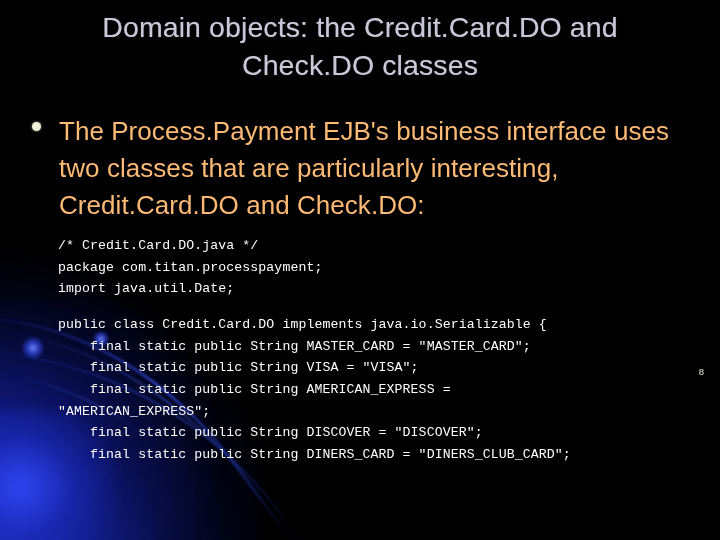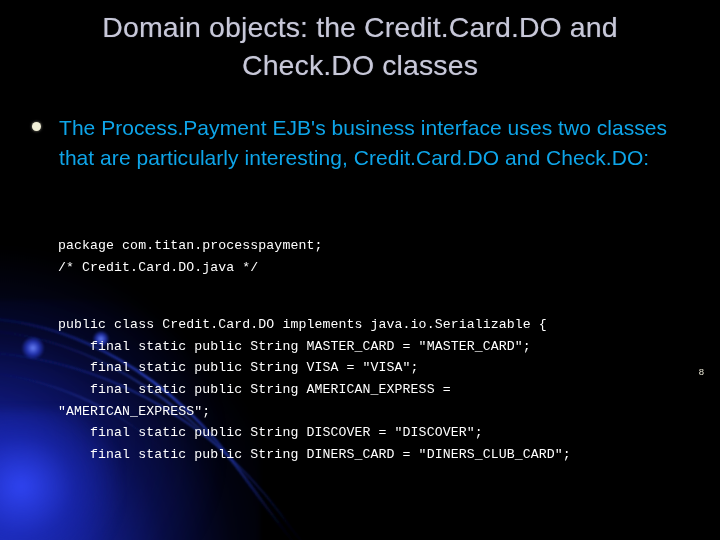--- a/index.html
+++ b/index.html
@@ -83,23 +83,23 @@
   .bullet-row { display:flex; align-items:flex-start; }
   .bullet-mark {
     flex:0 0 auto;
     width:9px; height:9px; border-radius:50%;
     background:#f2f0d8;
     margin:9px 18px 0 4px;
     box-shadow:0 0 3px rgba(242,240,216,0.6);
   }
   .bullet-text {
     flex:1 1 auto;
-    font-size:21px;
+    font-size:26px;
     line-height:1.42;
-    color:#0ea5e9;
+    color:#fdba74;
     letter-spacing:0.05px;
   }
 
   #code-top, #code-main {
     position:absolute;
     font-family:"Liberation Mono", "DejaVu Sans Mono", monospace;
     font-size:13.2px;
     line-height:1.64;
     color:#ffffff;
     white-space:pre;
@@ -156,19 +156,19 @@
 
   <h1 id="title">Domain objects: the Credit.Card.DO and Check.DO classes</h1>
 
   <div id="bullet-block">
     <div class="bullet-row">
       <span class="bullet-mark"></span>
       <span class="bullet-text">The Process.Payment EJB's business interface uses two classes that are particularly interesting, Credit.Card.DO and Check.DO:</span>
     </div>
   </div>
 
-  <pre id="code-top"><span class="code-line">package com.titan.processpayment;</span><span class="code-line">/* Credit.Card.DO.java */</span></pre>
+  <pre id="code-top"><span class="code-line">/* Credit.Card.DO.java */</span><span class="code-line">package com.titan.processpayment;</span><span class="code-line">import java.util.Date;</span></pre>
 
   <pre id="code-main"><span class="code-line">public class Credit.Card.DO implements java.io.Serializable {</span><span class="code-line">    final static public String MASTER_CARD = "MASTER_CARD";</span><span class="code-line">    final static public String VISA = "VISA";</span><span class="code-line">    final static public String AMERICAN_EXPRESS =</span><span class="code-line">"AMERICAN_EXPRESS";</span><span class="code-line">    final static public String DISCOVER = "DISCOVER";</span><span class="code-line">    final static public String DINERS_CARD = "DINERS_CLUB_CARD";</span></pre>
 
   <div id="slide-number">8</div>
 
 </div>
 
 </body></html>

